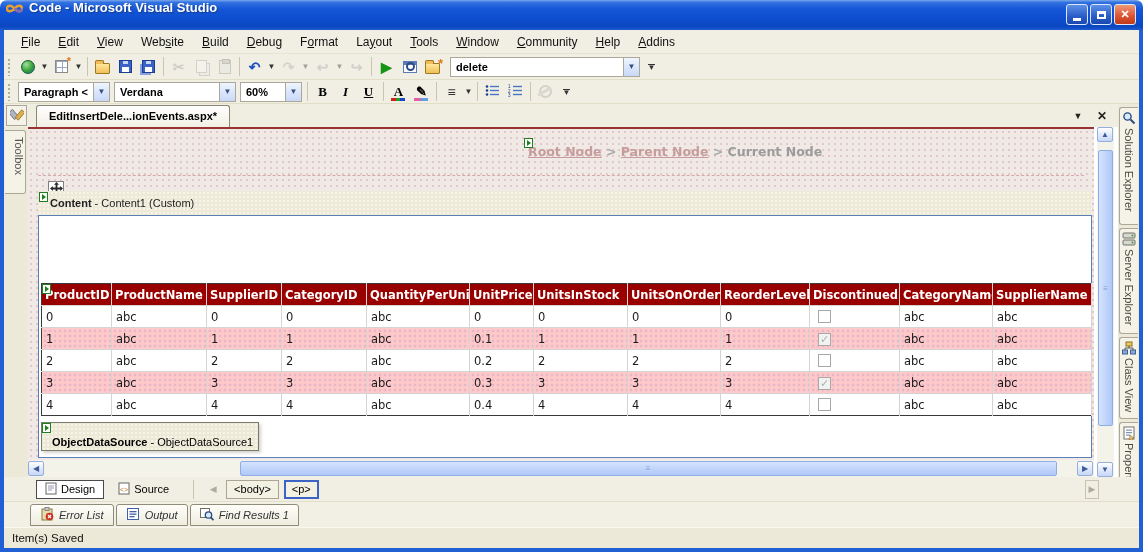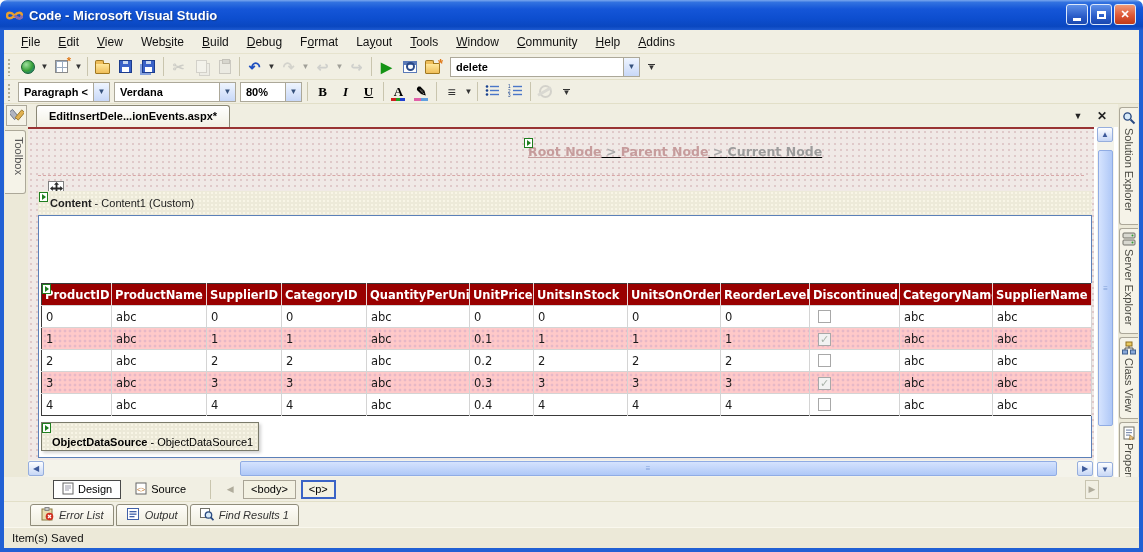--- a/index.html
+++ b/index.html
@@ -5,21 +5,21 @@
   * { box-sizing: border-box; margin: 0; padding: 0; }
   html,body { background:#fff; }
   body { width:1143px; height:552px; position:relative; overflow:hidden;
          font-family:"Liberation Sans", sans-serif; font-size:11px; }
 
   .abs { position:absolute; }
 
   
   .titlebar { left:0; top:0; width:1143px; height:30px; border-radius:7px 7px 0 0;
     background:linear-gradient(180deg,#7AA8EE 0%,#3272E0 8%,#1556D8 30%,#0D4ECF 62%,#0A47C0 88%,#1E5AD0 100%);
-    display:flex; align-items:center; color:#fff; }
+    display:flex; color:#fff; }
   .title-text { font-weight:bold; font-size:13px; text-shadow:1px 1px 1px #163E8C; margin-left:6px; }
   .win-controls { position:absolute; right:7px; top:4px; display:flex; gap:2px; }
   .win-btn { width:22px; height:21px; border-radius:3px; border:1px solid #DCE8FA;
     background:linear-gradient(#5E90E8,#2A5CC8 60%,#1A48B0); color:#fff; font-weight:bold;
     display:flex; align-items:center; justify-content:center; font-size:11px; }
   .win-btn.close { background:linear-gradient(#F09A78,#DD5736 55%,#C03A18); }
   .min-glyph { width:8px; height:3px; background:#fff; margin-top:9px; }
   .max-glyph { width:9px; height:8px; border:2px solid #fff; border-top-width:3px; }
   .frame { background:#2160D4; }
 
@@ -93,21 +93,21 @@
     border-radius:3px 3px 0 0; padding:0 12px; font-weight:bold; font-size:11px; line-height:21px; }
   .dock-btn { position:absolute; top:3px; width:18px; height:17px; display:flex; align-items:center;
     justify-content:center; color:#222; }
 
   
   .design { left:28px; top:127px; width:1066px; height:333px; border-top:2px solid #993333;
     background-color:#F0E9E6;
     background-image:radial-gradient(#DFC9C9 1px, transparent 1.2px); background-size:6px 6px; overflow:hidden; }
   .masthead { left:2px; top:8px; font-size:33px; color:#C7C1BF; letter-spacing:-1px; white-space:nowrap; }
   .breadcrumb { left:500px; top:15px; font-family:"DejaVu Sans", sans-serif; font-weight:bold;
-    font-size:12.5px; white-space:nowrap;text-decoration:underline; }
+    font-size:12.5px; white-space:nowrap; }
   .bc-link { color:#C69C9C; text-decoration:underline; }
   .bc-sep { color:#ABABAB; }
   .bc-current { color:#9B9B9B; }
   .dashed-line { left:10px; top:46px; width:1046px; border-top:1px dashed #D8A7A7; height:0; }
   .move-handle { left:20px; top:52px; width:16px; height:16px; background:#fff; border:1px solid #808080;
     display:flex; align-items:center; justify-content:center; }
   .content-header { left:10px; top:62px; width:1054px; height:24px; background:#EDEAD9;
     background-image:radial-gradient(#F8F5E6 1px, transparent 1px); background-size:4px 4px;
     line-height:24px; padding-left:12px; font-size:11px; color:#222; }
   .content-panel { left:10px; top:86px; width:1054px; height:243px; background:#fff; border:1px solid #5B80B8; }
@@ -144,21 +144,21 @@
     display:flex; align-items:center; justify-content:center; }
   .h-thumb { position:absolute; left:212px; top:1px; width:817px; height:15px; border:1px solid #90ACE4;
     border-radius:2px; background:linear-gradient(180deg,#D5E3FE,#AFC8F7);
     display:flex; align-items:center; justify-content:center; color:#7F9FD8; font-size:8px; letter-spacing:1px; }
   .v-thumb { position:absolute; left:1px; top:23px; width:15px; height:276px; border:1px solid #90ACE4;
     border-radius:2px; background:linear-gradient(90deg,#D5E3FE,#AFC8F7);
     display:flex; align-items:center; justify-content:center; color:#7F9FD8; font-size:8px; }
 
   
   .navrow { left:4px; top:477px; width:1135px; height:25px; background:#F1EFE3;
-    display:flex; align-items:center; padding-left:49px; border-bottom:1px solid #E2DFC8; }
+    display:flex; align-items:center; padding-left:32px; border-bottom:1px solid #E2DFC8; }
   .viewtab { height:19px; display:flex; align-items:center; gap:4px; padding:0 8px; font-size:11px; margin-right:6px; }
   .viewtab.sel { background:#fff; border:1px solid #4A4A4A; }
   .tagbtn { height:19px; border:1px solid #A9A495; background:#F3F1E2; font-size:11px;
     padding:0 7px; margin-right:5px; display:flex; align-items:center; }
   .tagbtn.sel { border:2px solid #3B64C6; padding:0 6px; }
   .nav-arrow { width:14px; height:17px; display:flex; align-items:center; justify-content:center;
     color:#B0AC9C; font-size:9px; margin:0 6px 0 2px; }
   .paneltabs { left:4px; top:502px; width:1135px; height:26px; background:#F2F0E4;
     display:flex; align-items:flex-start; padding:2px 0 0 26px; gap:2px;font-style:italic; }
   .ptab { height:22px; border:1px solid #8F8C7A; border-radius:3px 3px 0 0;
@@ -288,21 +288,21 @@
     <span class="grip"></span>
     <span class="combo" style="width: 92px;">
       <span class="combo-text">Paragraph &lt;</span>
       <span class="combo-btn">▼</span>
     </span>
     <span class="combo" style="width: 122px;">
       <span class="combo-text">Verdana</span>
       <span class="combo-btn">▼</span>
     </span>
     <span class="combo" style="width: 62px;">
-      <span class="combo-text">80%</span>
+      <span class="combo-text">60%</span>
       <span class="combo-btn">▼</span>
     </span>
     <span class="tb-sep"></span>
     <span class="tb-btn">
       <span class="fmt-label b" style="font-weight: bold;">B</span>
     </span>
     <span class="tb-btn">
       <span class="fmt-label i" style="font-weight: bold;">I</span>
     </span>
     <span class="tb-btn">

